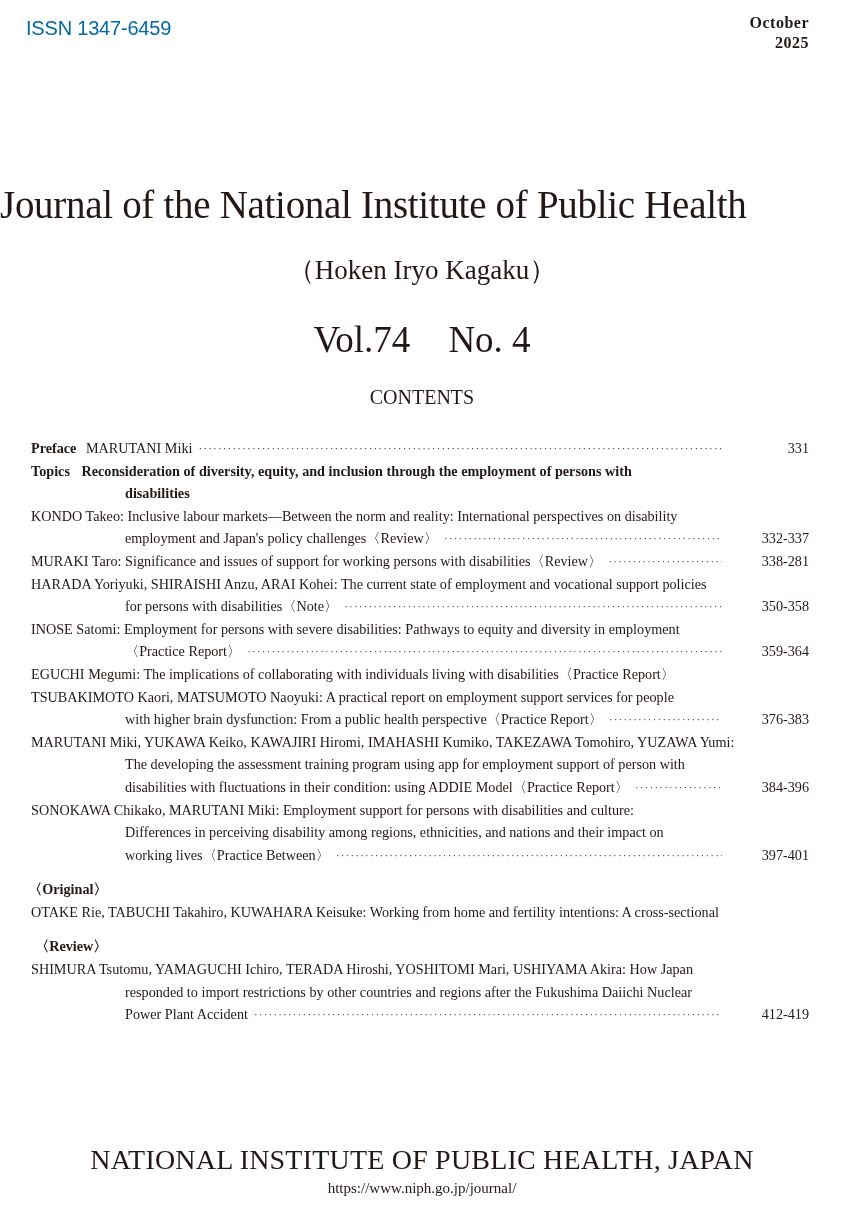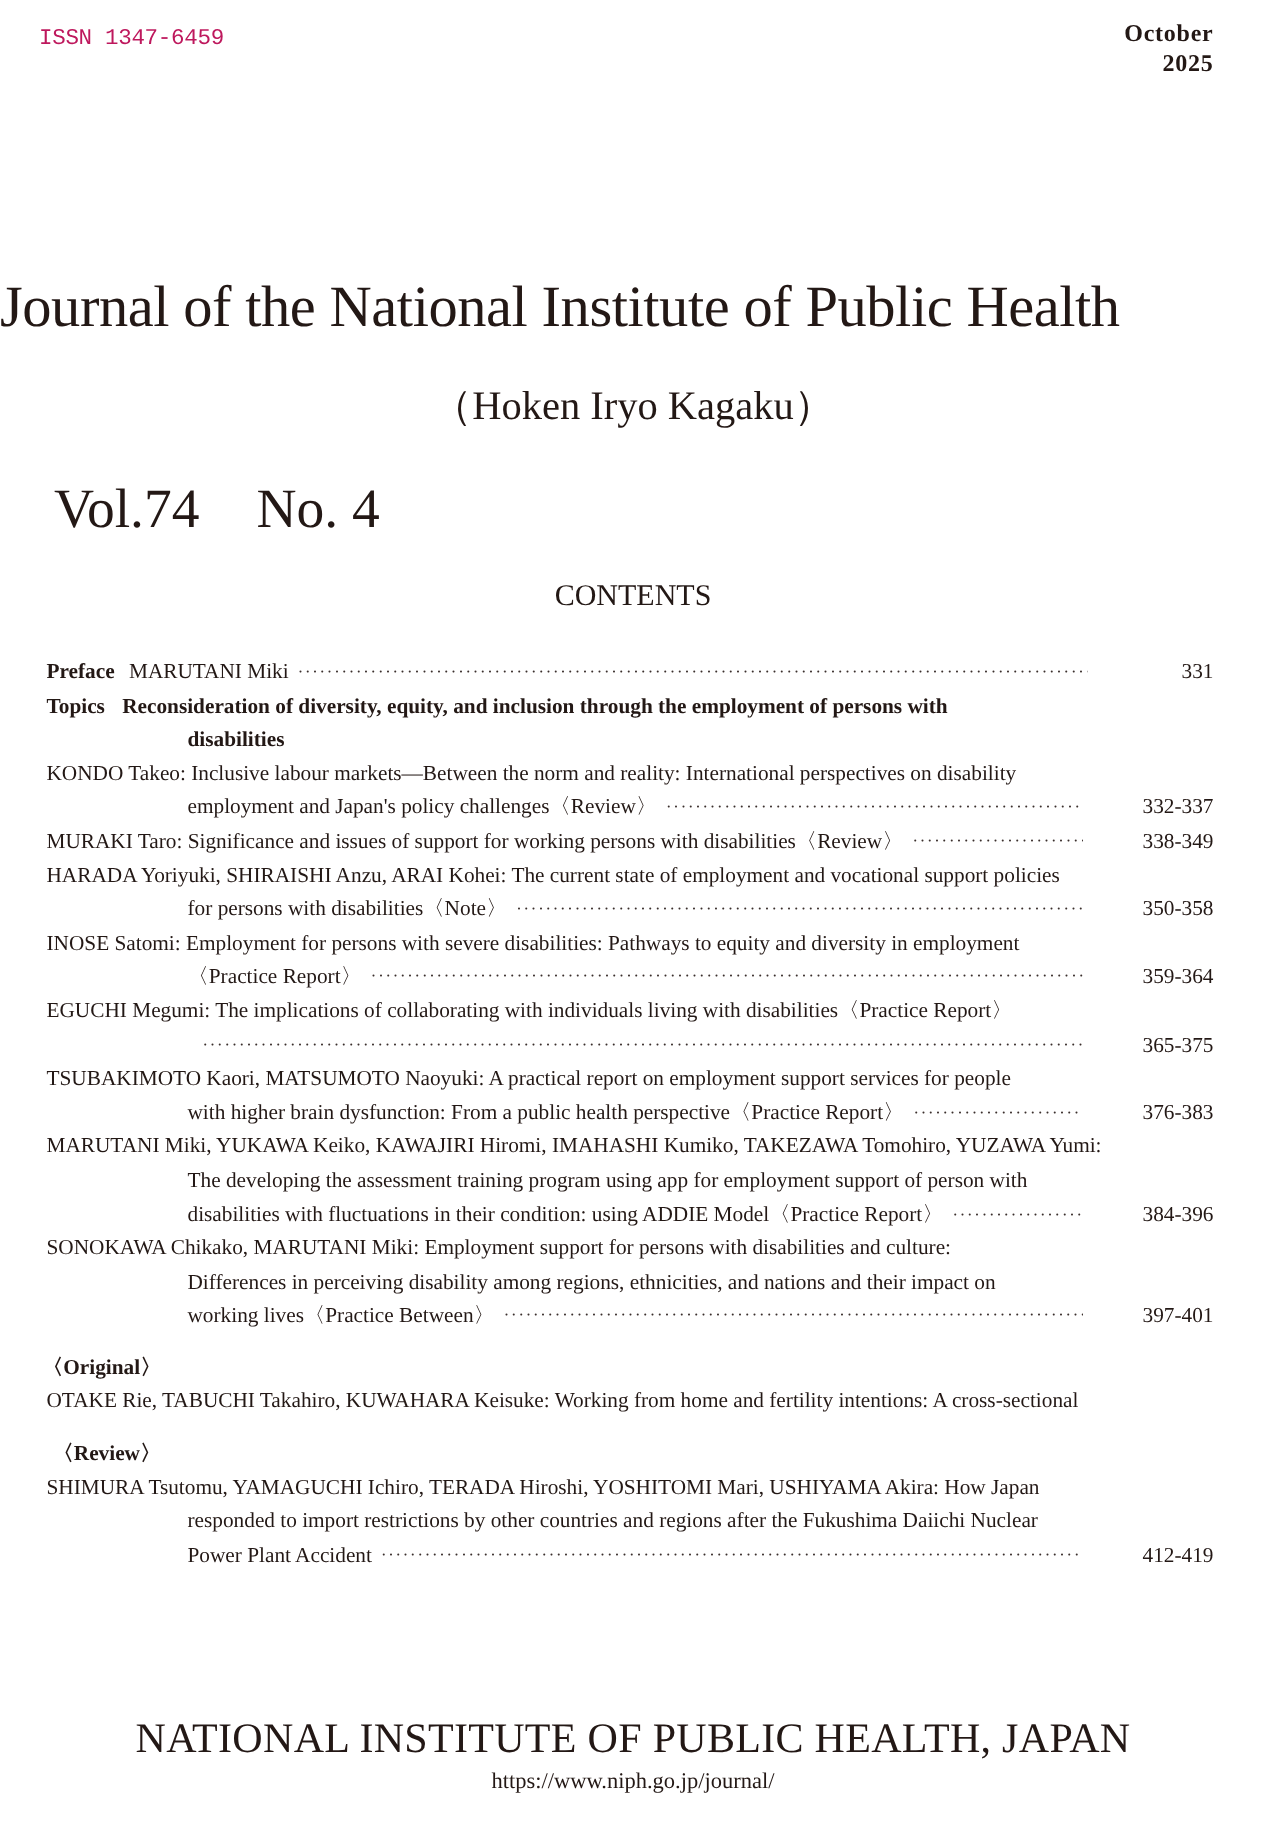--- a/index.html
+++ b/index.html
@@ -3,39 +3,39 @@
   <meta charset="utf-8">
   <style>
     html, body { margin: 0; padding: 0; background: #ffffff; }
     body {
       width: 844px; height: 1221px; position: relative; overflow: hidden;
       color: #231815;
       font-family: "Liberation Serif", "DejaVu Serif", serif;
     }
     .issn {
       position: absolute; left: 26px; top: 17px;
-      font-family: Liberation Mono, monospace;
-      font-size: 15px; color: #be185d; letter-spacing: -0.2px;
+      font-family: Liberation Sans, sans-serif;
+      font-size: 20px; color: #0369a1; letter-spacing: -0.2px;
     }
     .date {
       position: absolute; right: 35px; top: 13px;
       text-align: right; font-weight: bold; font-size: 16px; line-height: 20px;
       letter-spacing: 0.5px;
     }
     .journal-title {
       position: absolute; left: 0; right: 0; top: 182px;
       text-align: left; font-size: 39px; letter-spacing: -0.3px;
     }
     .subtitle {
       position: absolute; left: 0; right: 0; top: 252px;
       text-align: center; font-size: 27px;
     }
     .volume {
       position: absolute; left: 0; right: 0; top: 318px;
-      text-align: left; font-size: 37px; word-spacing: 0; margin-left: 36px;
+      text-align: center; font-size: 37px; word-spacing: 0;
     }
     .volume span + span { margin-left: 38px; }
     .contents-heading {
       position: absolute; left: 0; right: 0; top: 386px;
       text-align: center; font-size: 20px;
     }
     .toc {
       position: absolute; left: 31px; top: 437px; width: 778px;
       font-size: 14.2px; line-height: 22.6px;
     }
@@ -106,21 +106,21 @@
       <span class="gap"></span>
       <span class="pages">332-337</span>
     </div>
   </div>
 
   <div>
     <div class="line dotline">
       <span class="txt">MURAKI Taro: Significance and issues of support for working persons with disabilities〈Review〉</span>
       <span class="dots"></span>
       <span class="gap"></span>
-      <span class="pages">338-349</span>
+      <span class="pages">338-281</span>
     </div>
   </div>
 
   <div>
     <div class="line">HARADA Yoriyuki, SHIRAISHI Anzu, ARAI Kohei: The current state of employment and vocational support policies</div>
     <div class="line indent dotline">
       <span class="txt">for persons with disabilities〈Note〉</span>
       <span class="dots"></span>
       <span class="gap"></span>
       <span class="pages">350-358</span>
@@ -132,26 +132,20 @@
     <div class="line dotline" style="padding-left:94px">
       <span class="txt">〈Practice Report〉</span>
       <span class="dots"></span>
       <span class="gap"></span>
       <span class="pages">359-364</span>
     </div>
   </div>
 
   <div>
     <div class="line">EGUCHI Megumi: The implications of collaborating with individuals living with disabilities〈Practice Report〉</div>
-    <div class="line dotline" style="padding-left:104px">
-      <span class="txt"></span>
-      <span class="dots" style="margin-left:0"></span>
-      <span class="gap"></span>
-      <span class="pages">365-375</span>
-    </div>
   </div>
 
   <div>
     <div class="line">TSUBAKIMOTO Kaori, MATSUMOTO Naoyuki: A practical report on employment support services for people</div>
     <div class="line indent dotline">
       <span class="txt">with higher brain dysfunction: From a public health perspective〈Practice Report〉</span>
       <span class="dots"></span>
       <span class="gap"></span>
       <span class="pages">376-383</span>
     </div>

